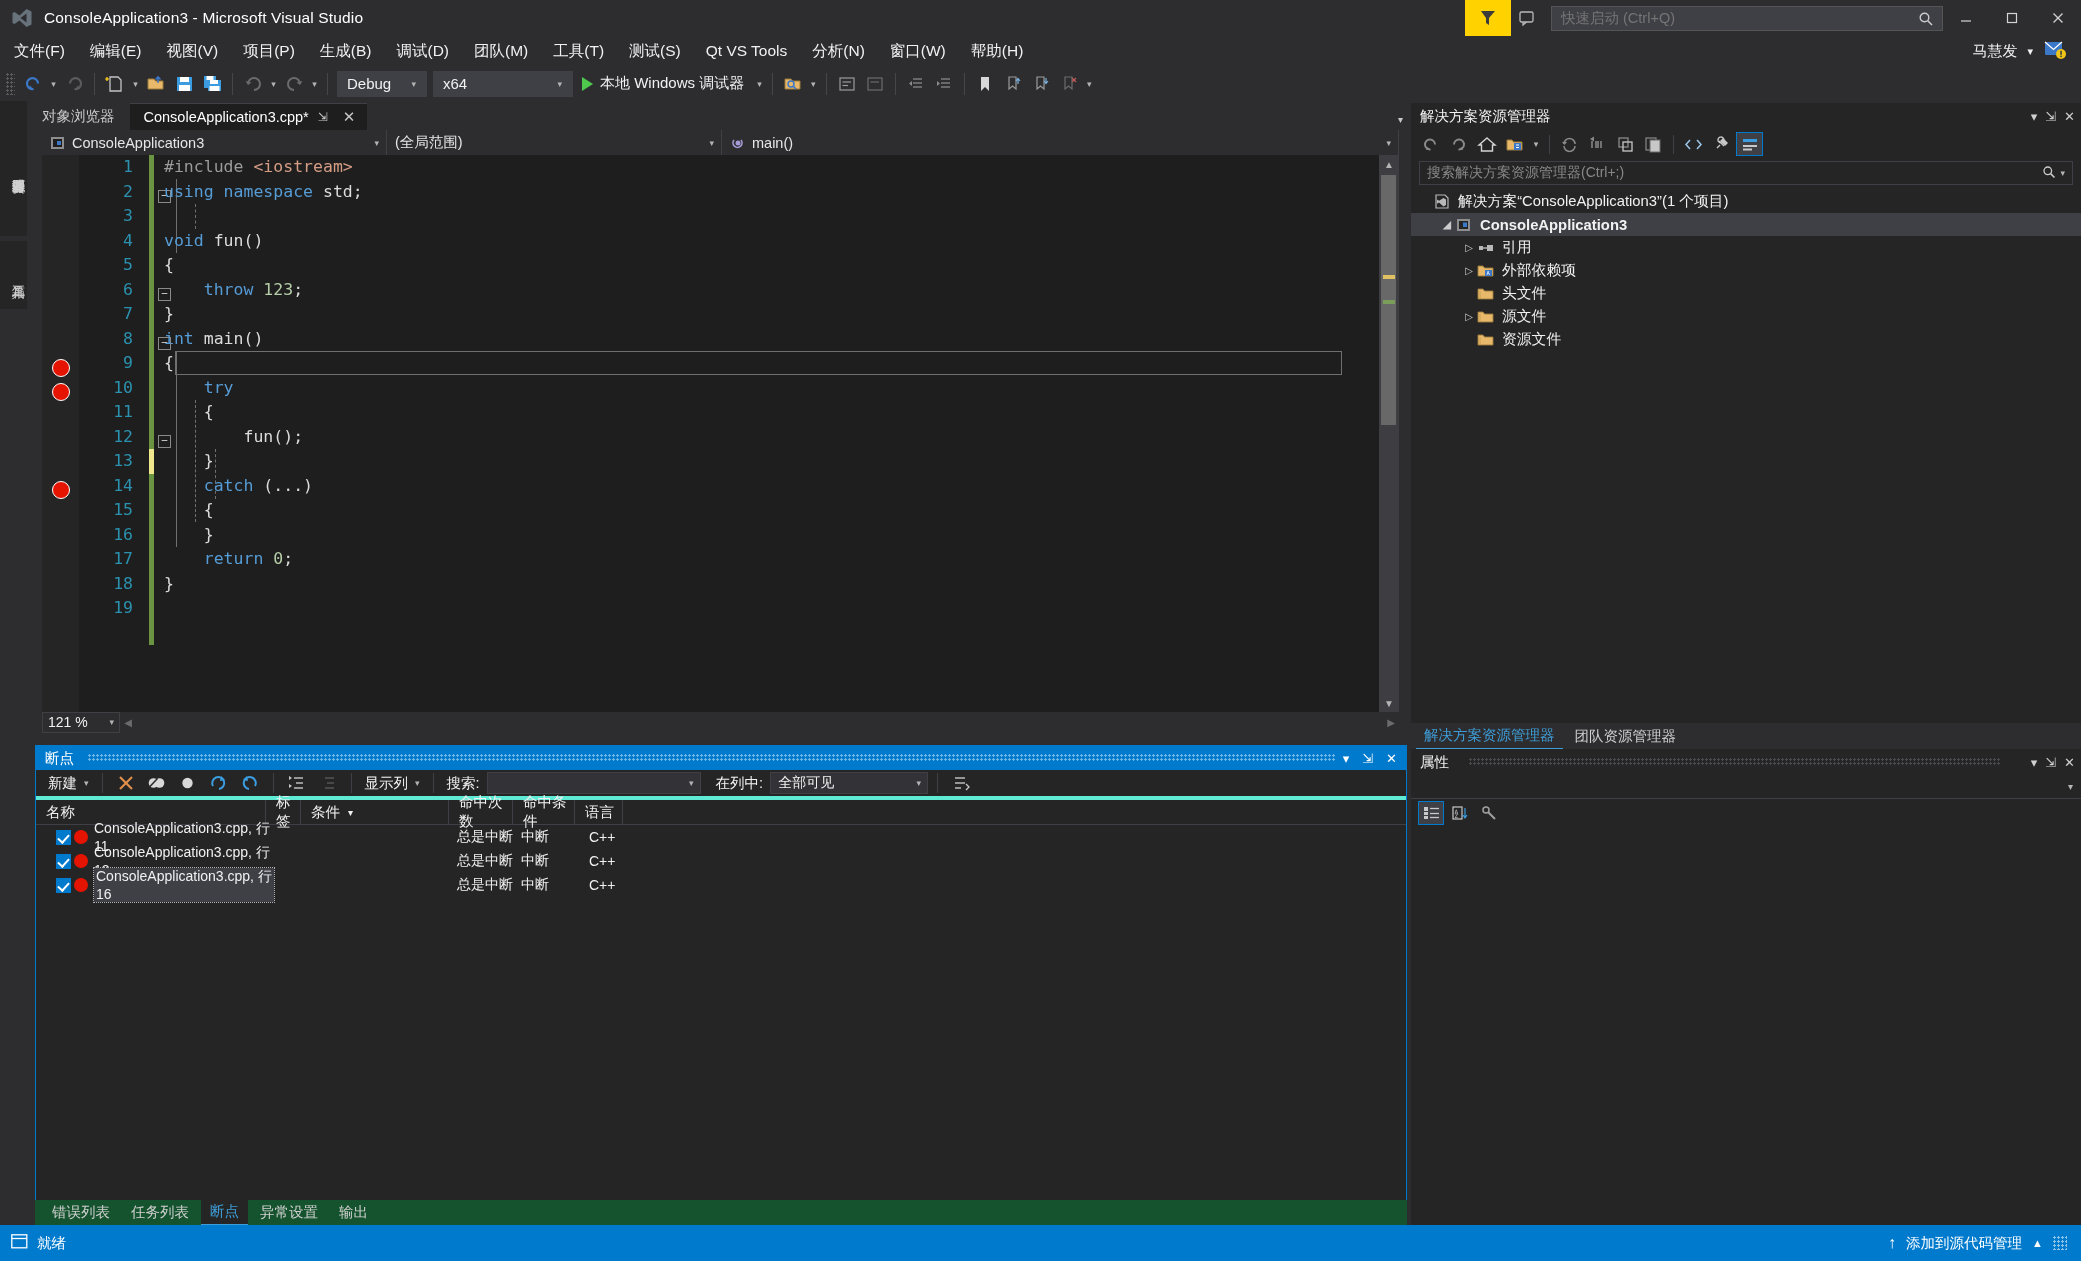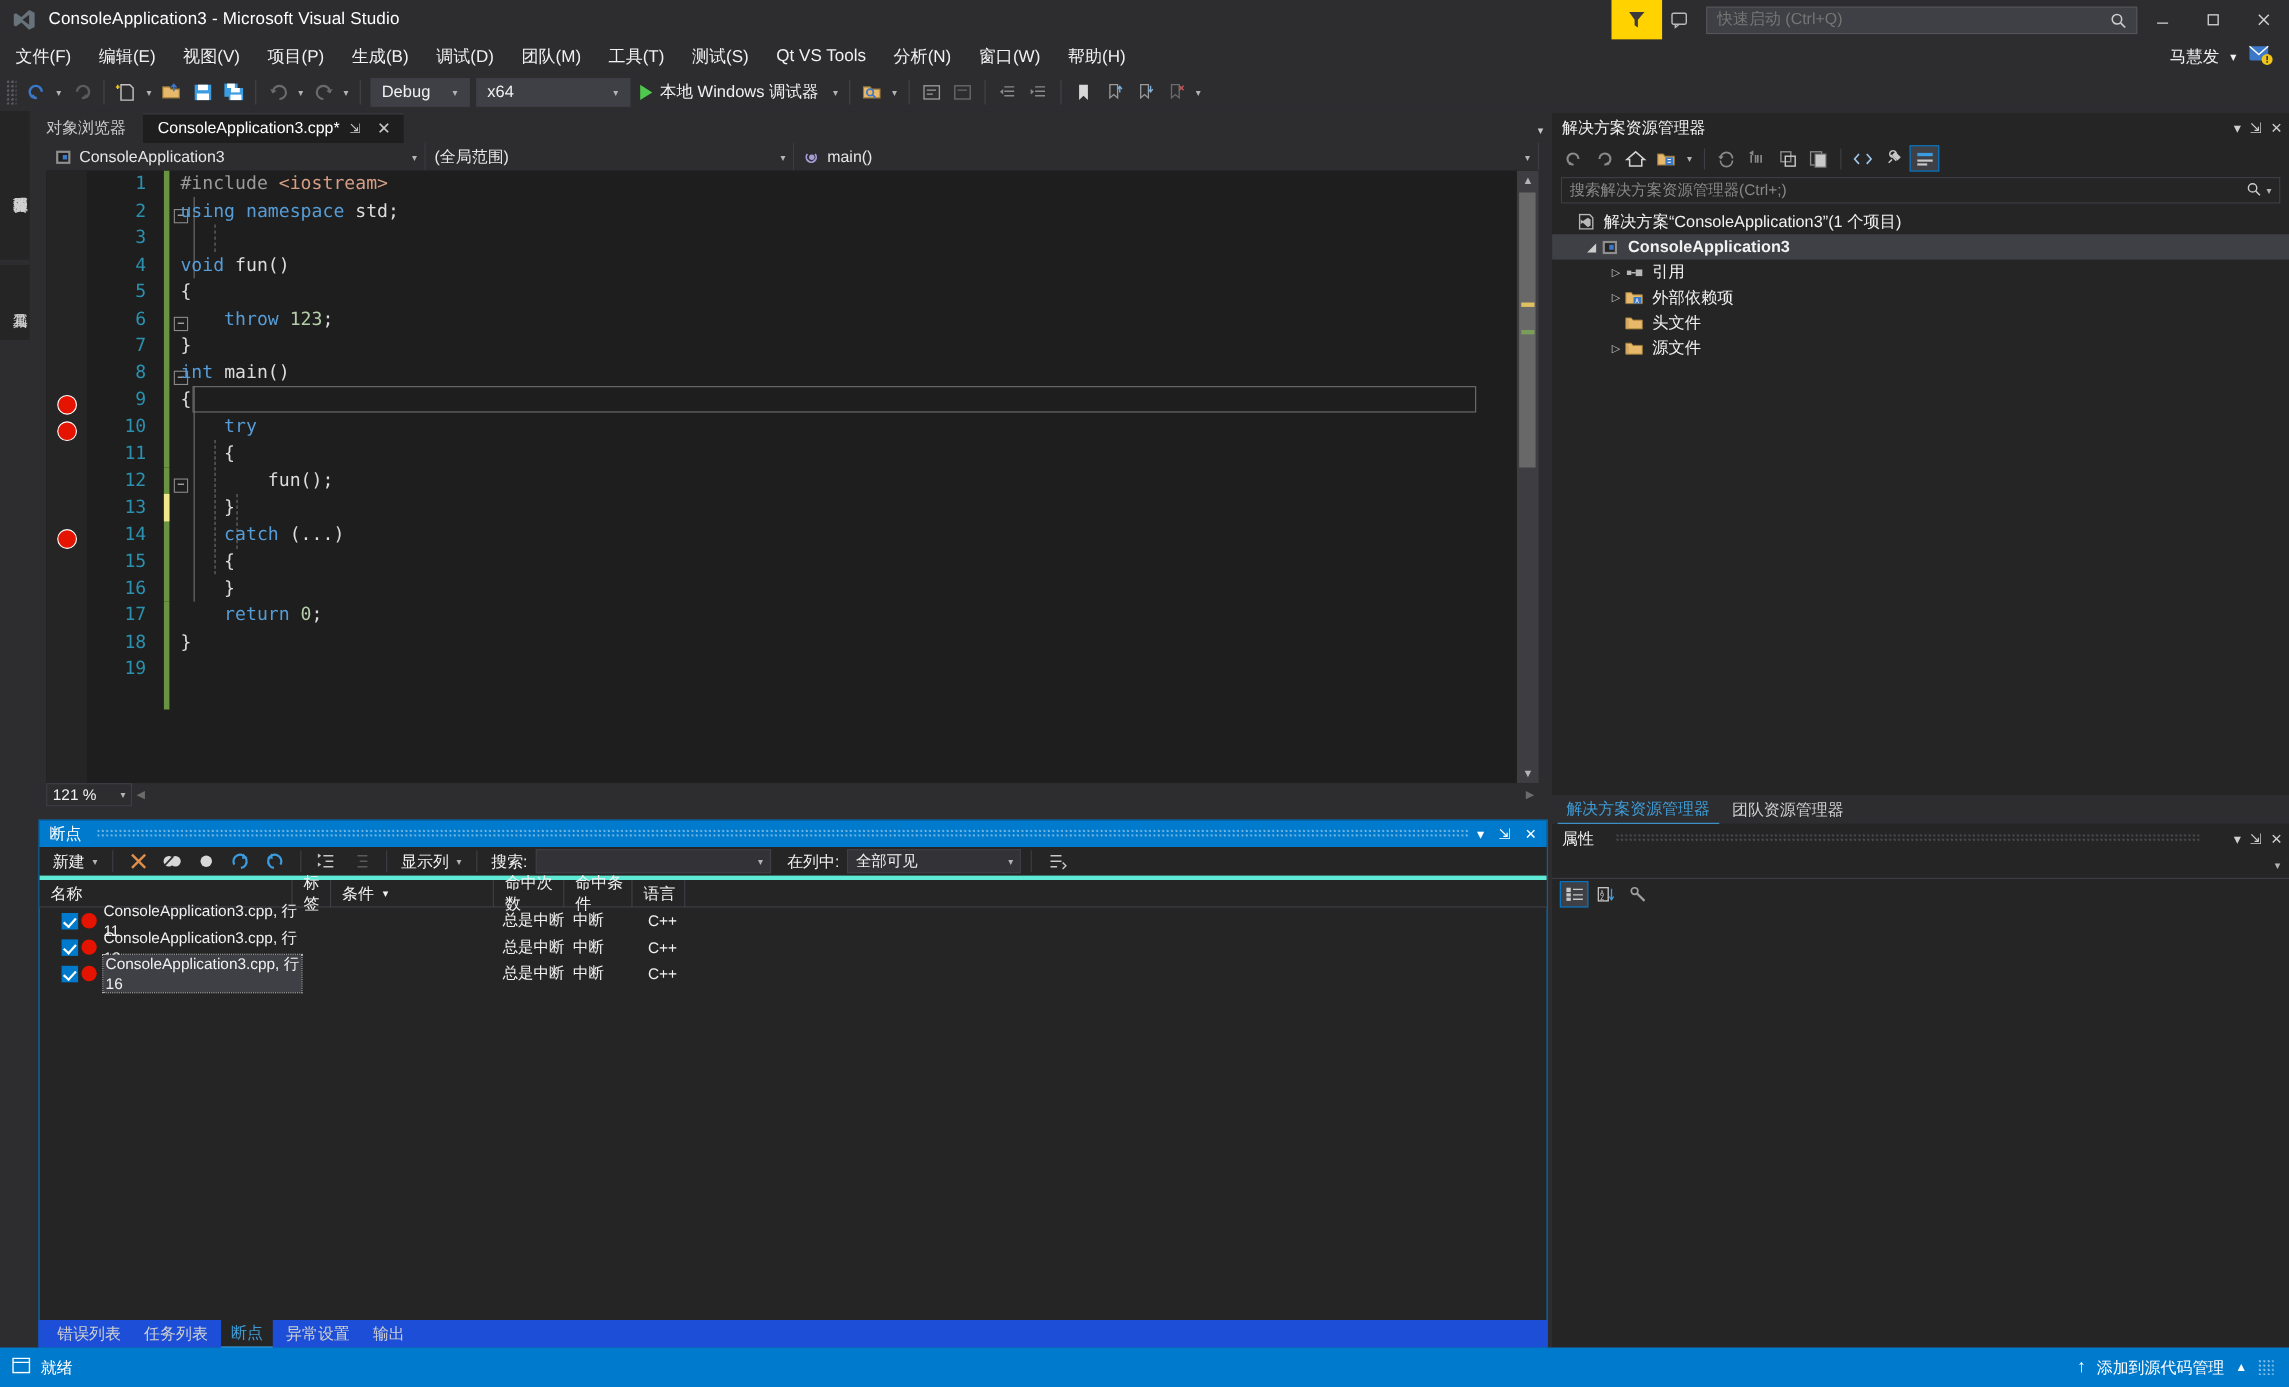--- a/index.html
+++ b/index.html
@@ -268,21 +268,21 @@
   .bp-rowdot {
     width: 14px; height: 14px; border-radius: 50%; background: #e51400;
     margin-left: 3px; flex: none;
   }
   .bp-name { margin-left: 6px; }
   .bp-name.sel { outline: 1px dotted #b0b0b0; background: #3f3f46; padding: 0 2px; }
 
   
   .bottom-tabs {
     position: absolute; left: 35px; top: 1200px; width: 1372px; height: 25px;
-    background: #1d4ed8; display: flex; align-items: center; gap: 3px; padding-left: 8px;
+    background: #14532d; display: flex; align-items: center; gap: 3px; padding-left: 8px;
   }
   .btab { color: #d0d0d0; font-size: 14.5px; padding: 3px 9px; }
   .btab.active { color: #3e9cd6; background: #252526; border-bottom: 2px solid #3e9cd6; }
 
   
   .se-panel {
     position: absolute; left: 1411px; top: 103px; width: 670px; height: 620px;
     background: #252526;
   }
   .se-header {
@@ -989,20 +989,28 @@
           <span>头文件</span>
         </div>
         <div class="se-node" style="padding-left: 50px;">
           <span class="se-arrow">▷</span>
           <span class="se-ico"><svg width="18" height="16" viewBox="0 0 18 16">
               <path d="M1 3 L6 3 L7.5 5 L16 5 L16 13 L1 13 Z" fill="#e8b96a" stroke="#9c7b3a" stroke-width="0.9"></path>
               <path d="M3 5 L3 13" stroke="#c09a52" stroke-width="0.8"></path>
             </svg></span>
           <span>源文件</span>
         </div>
+        <div class="se-node" style="padding-left: 50px;">
+          <span class="se-arrow"></span>
+          <span class="se-ico"><svg width="18" height="16" viewBox="0 0 18 16">
+              <path d="M1 3 L6 3 L7.5 5 L16 5 L16 13 L1 13 Z" fill="#e8b96a" stroke="#9c7b3a" stroke-width="0.9"></path>
+              <path d="M3 5 L3 13" stroke="#c09a52" stroke-width="0.8"></path>
+            </svg></span>
+          <span>资源文件</span>
+        </div>
       </div>
   </div>
 
   <div class="se-bottom-tabs">
     <span class="se-btab active">解决方案资源管理器</span>
     <span class="se-btab">团队资源管理器</span>
   </div>
 
   <div class="prop-panel">
     <div class="prop-header">

